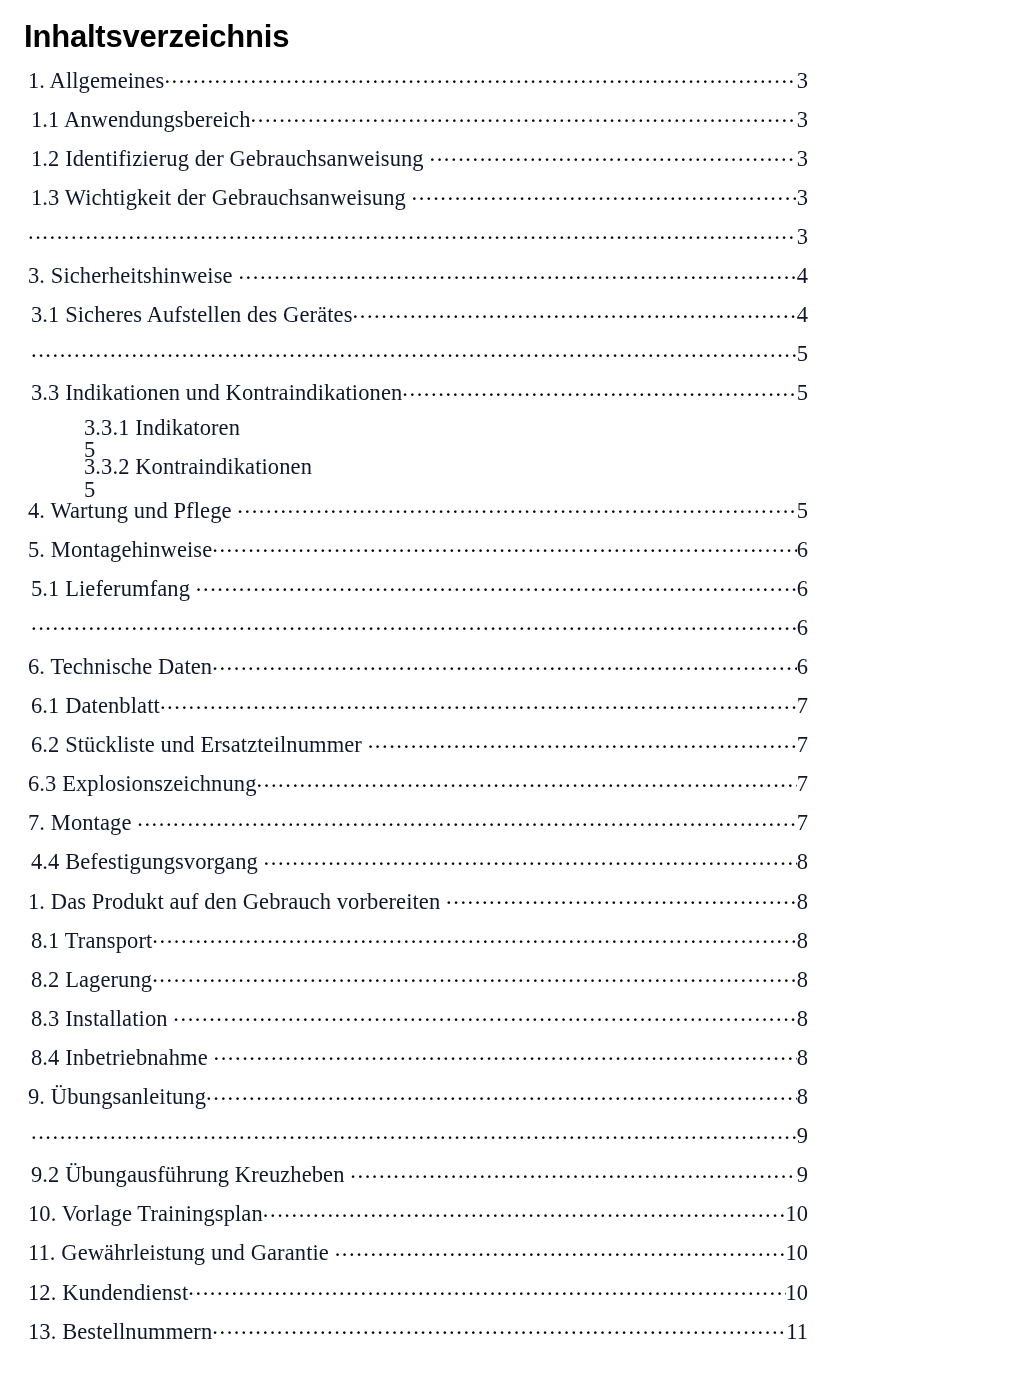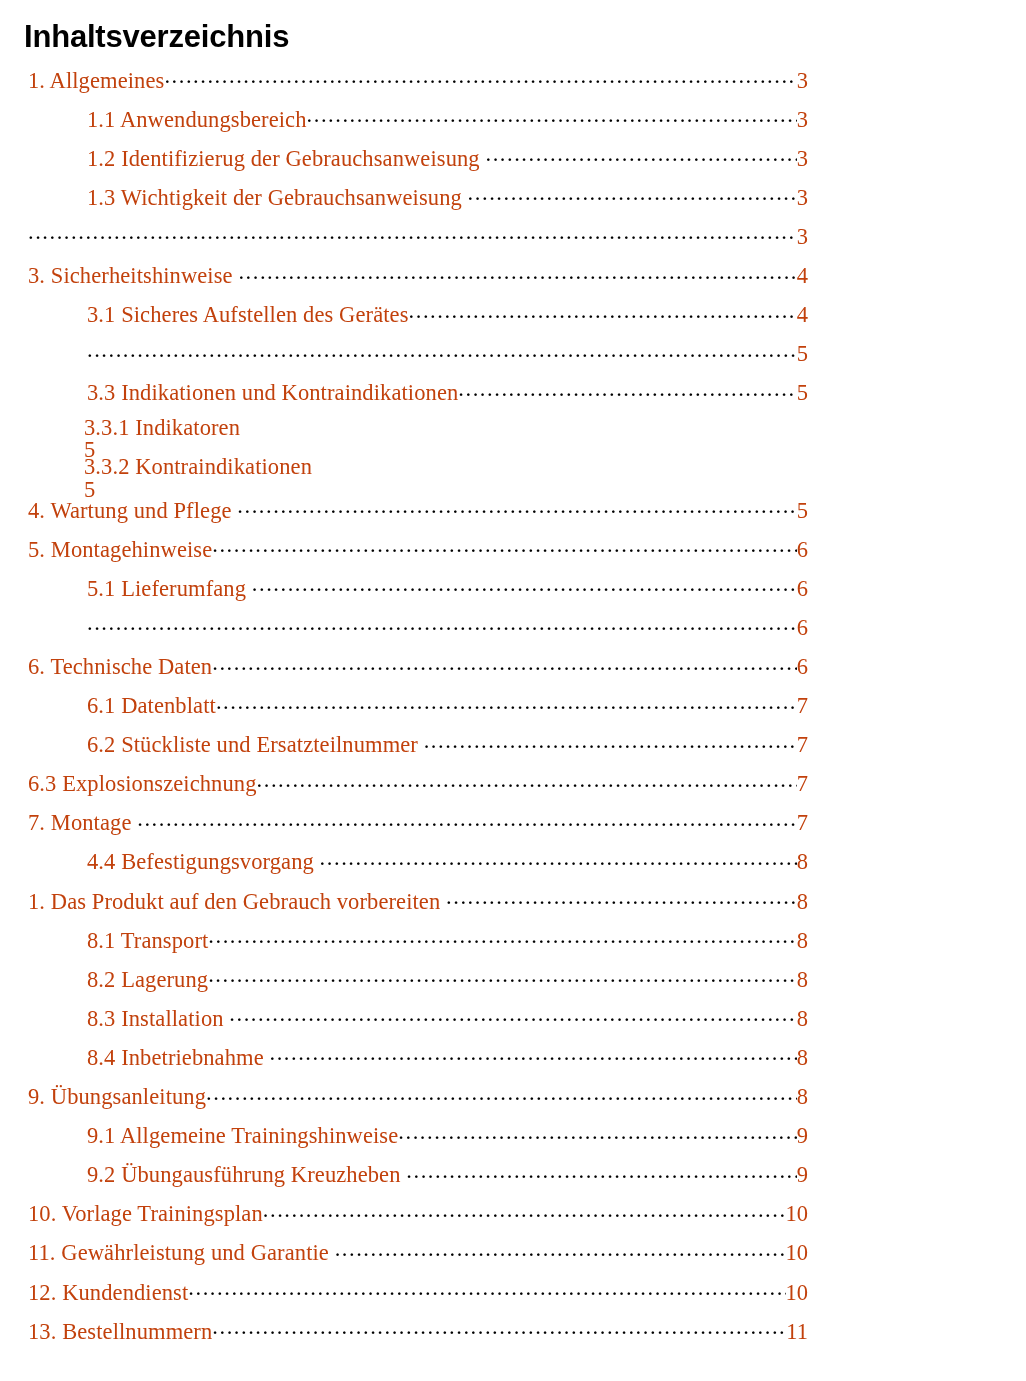--- a/index.html
+++ b/index.html
@@ -42,21 +42,21 @@
     list-style: none;
   }
 
   .toc-entry {
     display: flex;
     align-items: baseline;
     font-size: 22.5px;
     line-height: 1;
     height: 39.1px;
     white-space: nowrap;
-    color: #c2410c;
+    color: #0f172a;
   }
 
   .toc-entry .label {
     flex: 0 0 auto;
     letter-spacing: 0.1px;
   }
 
   .toc-entry .leader {
     flex: 1 1 auto;
     overflow: hidden;
@@ -78,21 +78,21 @@
   }
 
   .toc-entry .pageno {
     flex: 0 0 auto;
     text-align: right;
     padding-left: 0px;
   }
 
   
   .lvl1 { padding-left: 28px; }
-  .lvl2 { padding-left: 87px; }
+  .lvl2 { padding-left: 31px; }
   .lvl3 { padding-left: 84px; flex-direction: column; }
 
   
   .gap .label::after { content: "\00a0"; }
 </style>
 </head>
 <body>
 
 <div class="page">
 
@@ -226,21 +226,20 @@
         <span class="label">8.4 Inbetriebnahme</span>
         <span class="leader"></span>
         <span class="pageno">8</span>
       </li>
       <li class="toc-entry lvl1">
         <span class="label">9. Übungsanleitung</span>
         <span class="leader"></span>
         <span class="pageno">8</span>
       </li>
       <li class="toc-entry lvl2">
-        <span class="label">9.1 Allgemeine Trainingshinweise</span>
         <span class="leader"></span>
         <span class="pageno">9</span>
       </li>
       <li class="toc-entry lvl2 gap">
         <span class="label">9.2 Übungausführung Kreuzheben</span>
         <span class="leader"></span>
         <span class="pageno">9</span>
       </li>
       <li class="toc-entry lvl1">
         <span class="label">10. Vorlage Trainingsplan</span>

